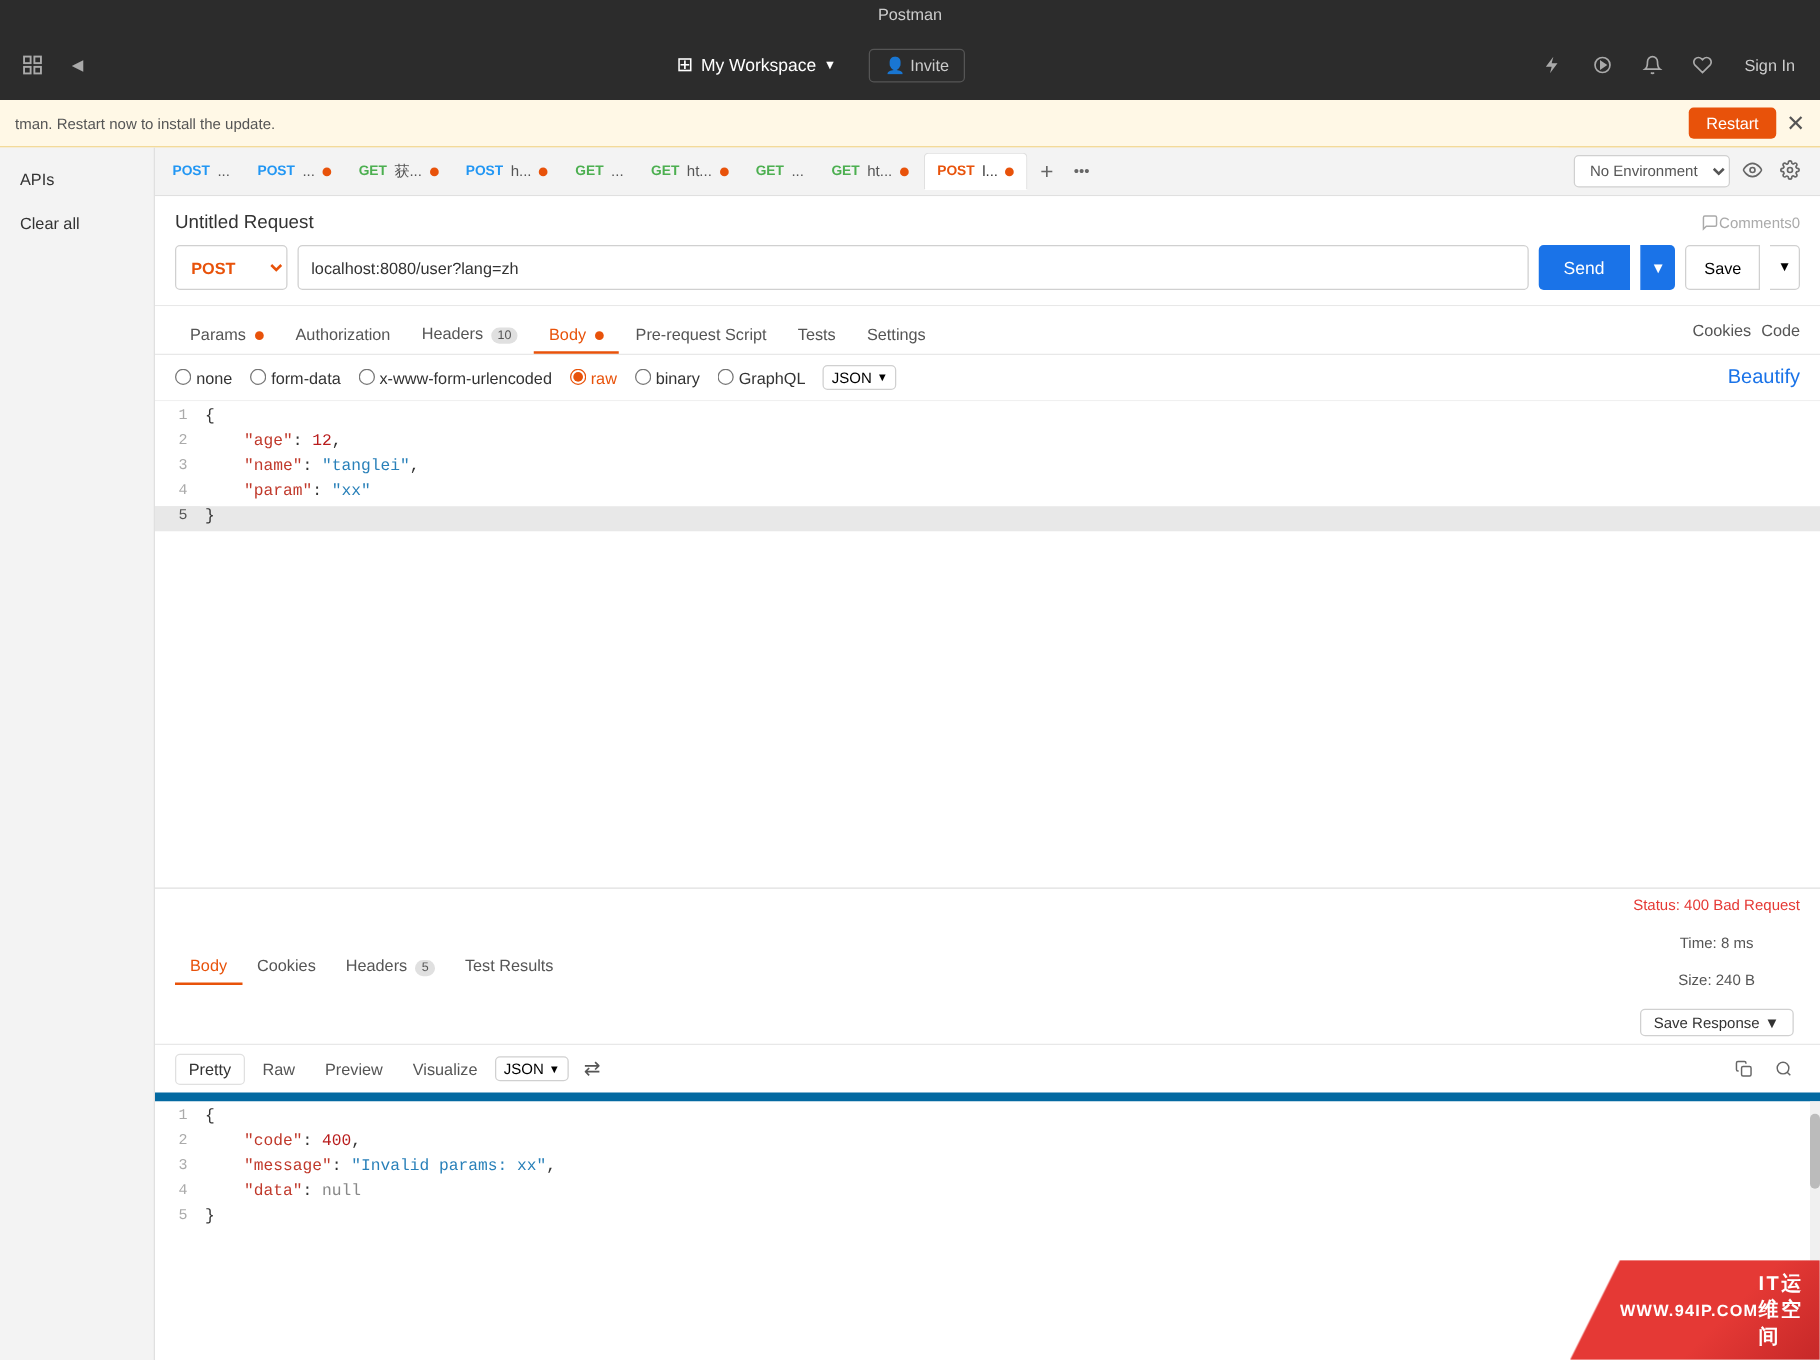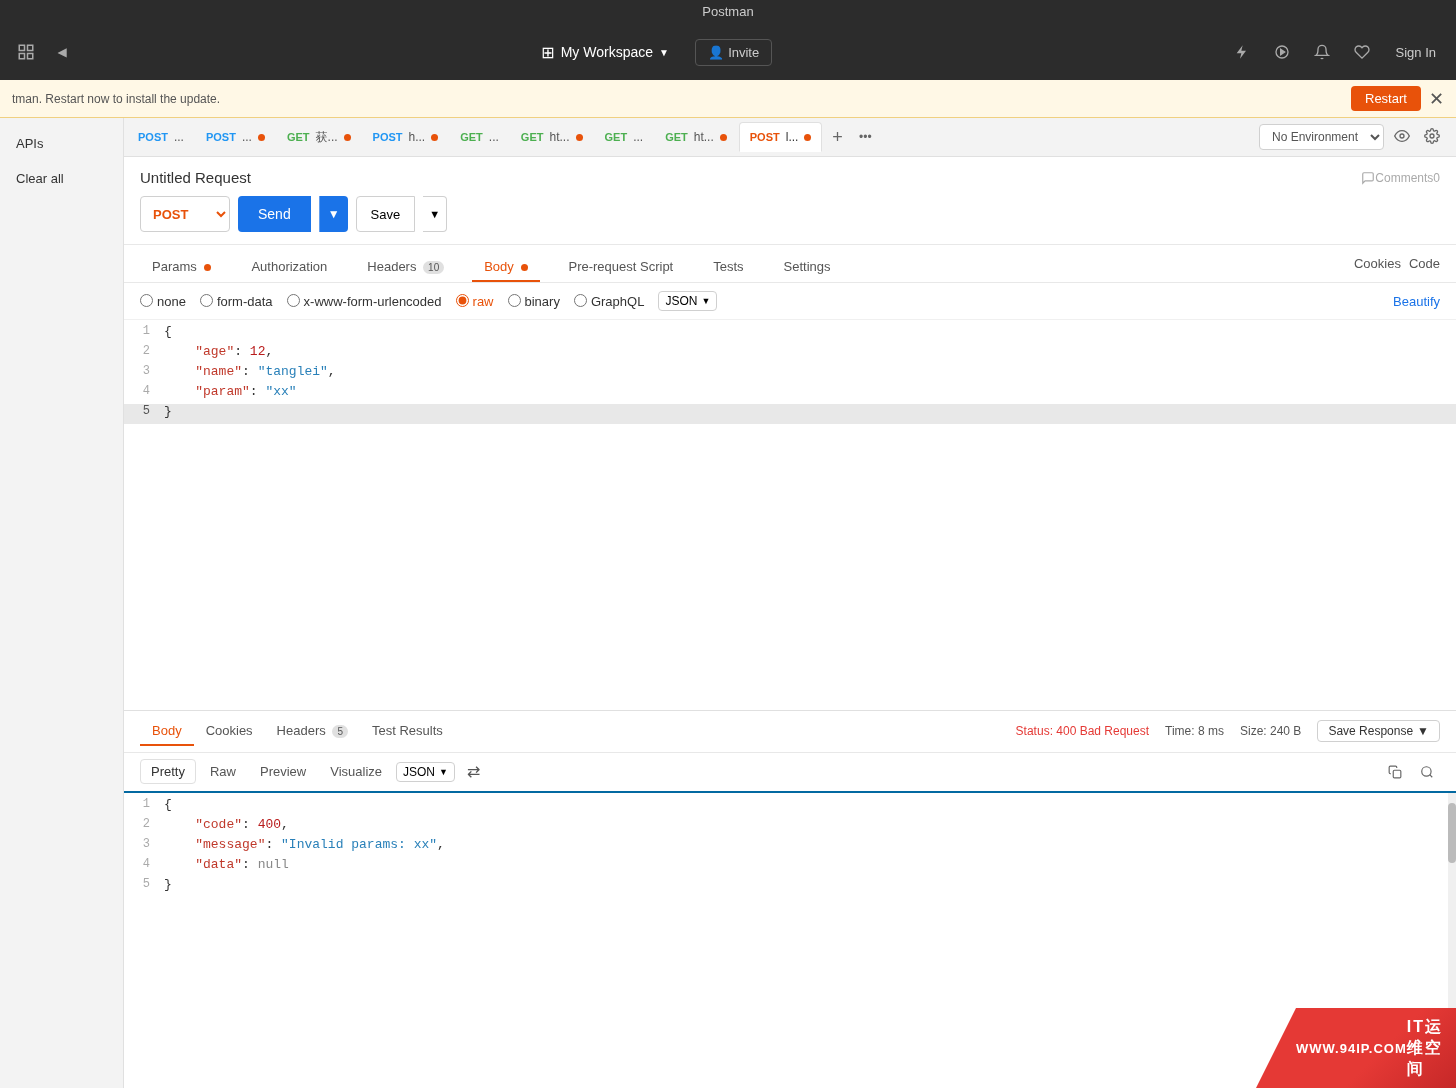--- a/index.html
+++ b/index.html
@@ -292,21 +292,21 @@
       height: 36px;
       border-radius: 0 4px 4px 0;
       cursor: pointer;
       font-size: 11px;
     }
 
     
     .req-tabs {
       display: flex;
       align-items: center;
-      gap: 16px;
+      gap: 1px;
       padding: 8px 16px 0;
       border-bottom: 1px solid #e8e8e8;
       background: #fff;
     }
     .req-tab {
       padding: 6px 12px;
       font-size: 13px;
       color: #555;
       cursor: pointer;
       border-bottom: 2px solid transparent;
@@ -379,21 +379,21 @@
       display: flex;
       align-items: center;
       gap: 4px;
     }
     .beautify-btn {
       margin-left: auto;
       background: transparent;
       border: none;
       color: #1a73e8;
       cursor: pointer;
-      font-size: 13px;
+      font-size: 16px;
     }
 
     
     .code-editor {
       background: #fff;
       padding: 4px 0;
       font-family: 'Courier New', Courier, monospace;
       font-size: 13px;
       color: #333;
       overflow-y: auto;
@@ -444,20 +444,21 @@
       border-bottom: 2px solid transparent;
     }
     .resp-tab.active { color: #e8520a; border-bottom-color: #e8520a; }
 
     .resp-status-area {
       margin-left: auto;
       display: flex;
       align-items: center;
       gap: 16px;
       font-size: 12px;
+      flex-direction: column;
     }
     .status-badge { color: #e53935; font-weight: 500; }
     .status-time { color: #555; }
     .status-size { color: #555; }
     .save-response-btn {
       background: transparent;
       border: 1px solid #d0d0d0;
       padding: 3px 10px;
       border-radius: 4px;
       cursor: pointer;
@@ -467,21 +468,21 @@
       align-items: center;
       gap: 4px;
     }
 
     
     .resp-format-row {
       display: flex;
       align-items: center;
       padding: 6px 16px;
       gap: 4px;
-      border-bottom: 2px solid #0369a1;
+      border-bottom: 7px solid #0369a1;
     }
     .fmt-tab {
       padding: 4px 10px;
       border-radius: 4px;
       font-size: 13px;
       cursor: pointer;
       color: #555;
     }
     .fmt-tab.active { background: #fff; border: 1px solid #e0e0e0; color: #333; }
     .fmt-select {
@@ -754,20 +755,21 @@
           <span>0</span>
         </div>
       </div>
       <div class="request-url-row">
         <select class="method-select">
           <option style="color:#e8520a;">POST</option>
           <option>GET</option>
           <option>PUT</option>
           <option>DELETE</option>
         </select>
+        <input class="url-input" type="text" value="localhost:8080/user?lang=zh" style="">
         <button class="send-btn">Send</button>
         <button class="send-dropdown">▼</button>
         <button class="save-btn">Save</button>
         <button class="save-dropdown">▼</button>
       </div>
     </div>
 
     <div class="req-tabs">
       <div class="req-tab">
         <span>Params</span>

